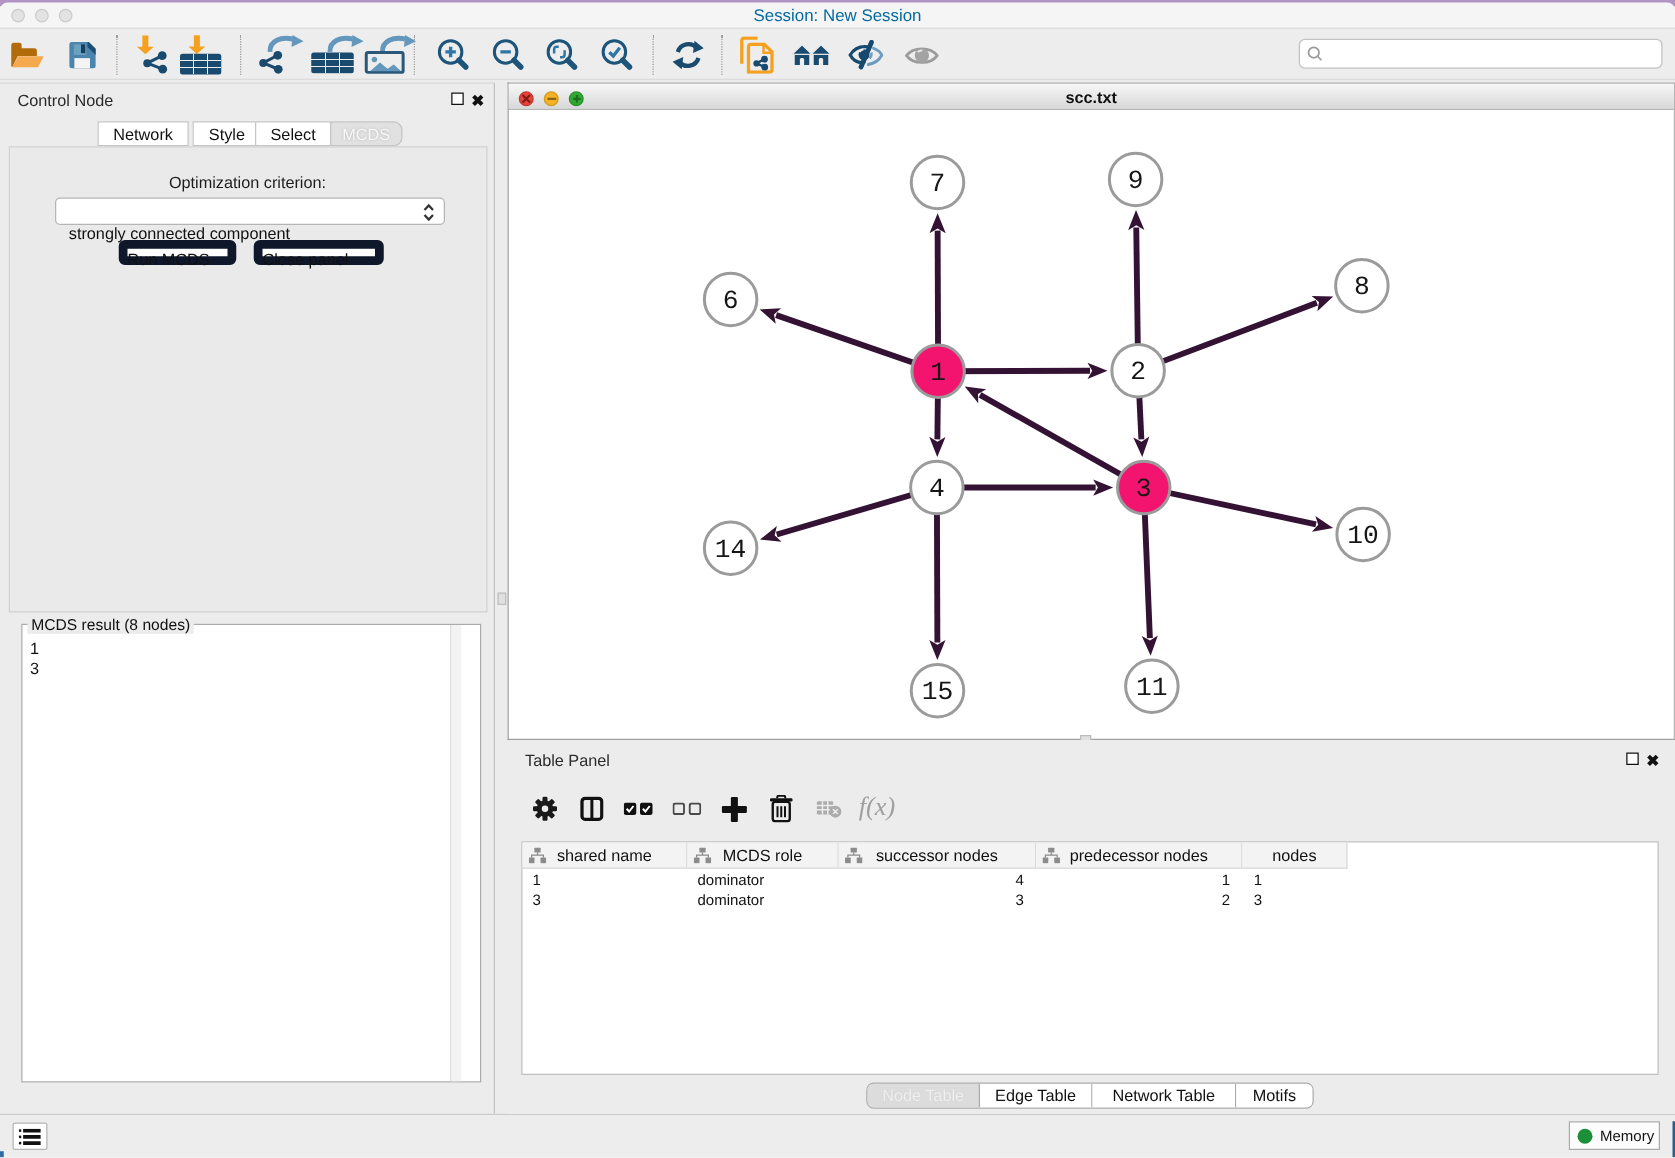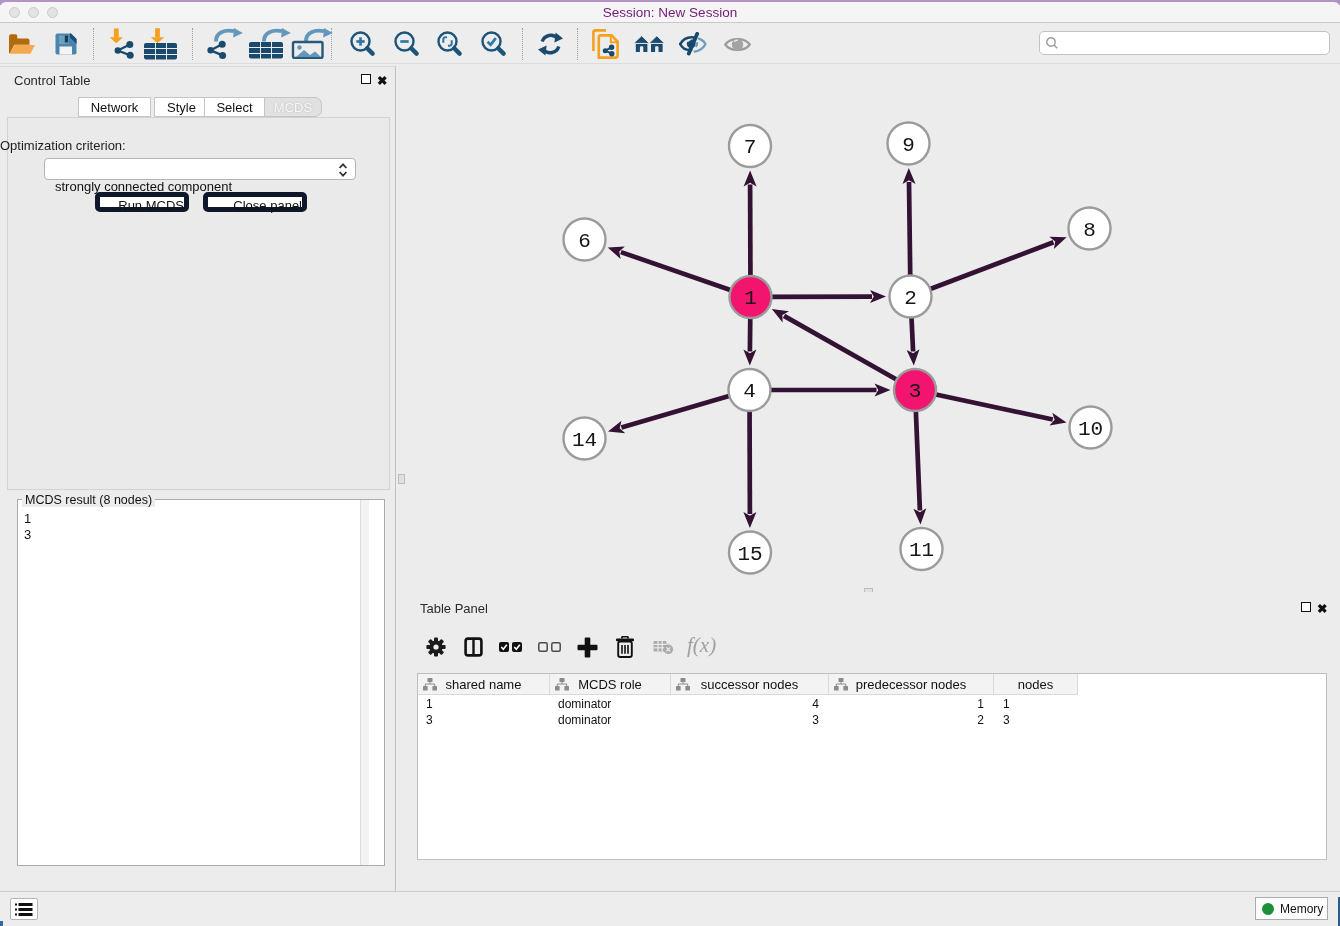--- a/index.html
+++ b/index.html
@@ -1,37 +1,37 @@
 <!DOCTYPE html>
 <html><head><meta charset="utf-8">
 <style>
 html,body{margin:0;padding:0;}
 #app{position:relative;width:1340px;height:926px;background:#ececec;font-family:"Liberation Sans",sans-serif;overflow:hidden;}
 .abs{position:absolute;}
 
 #purpletop{left:0;top:0;width:1340px;height:5px;background:#b294c4;}
 #titlebar{left:0;top:1.5px;width:1340px;height:21.5px;background:#f5f5f5;border-bottom:1px solid #c9c9c9;border-radius:6px 6px 0 0;box-sizing:border-box;}
 .tl{position:absolute;top:7px;width:11px;height:11px;border-radius:50%;background:#e3e3e3;border:1px solid #cbcbcb;box-sizing:border-box;}
-#wtitle{left:0;top:5px;width:1340px;text-align:center;font-size:13.5px;color:#701a75;}
+#wtitle{left:0;top:5px;width:1340px;text-align:center;font-size:13.5px;color:#0369a1;}
 #toolbar{left:0;top:23px;width:1340px;height:41px;background:#ededed;border-bottom:1px solid #dcdcdc;box-sizing:border-box;}
 .sep{position:absolute;top:28px;height:32px;border-left:1px dotted #9f9f9f;}
 #search{left:1039px;top:31px;width:291px;height:24px;background:#fff;border:1px solid #c2c2c2;border-radius:5px;box-sizing:border-box;}
 
 .ptitle{font-size:13px;color:#2b2b2b;}
 
 #lpanel{left:0;top:66px;width:396px;height:825px;background:#ececec;border-top:1px solid #d9d9d9;border-right:1px solid #c2c2c2;box-sizing:border-box;}
 .floatic{position:absolute;width:8px;height:8px;border:1.7px solid #111;background:#fff;box-sizing:content-box;}
 .closeic{position:absolute;font-size:12.5px;font-weight:bold;color:#111;}
 .tab{position:absolute;top:97px;height:20px;line-height:20px;text-align:center;font-size:13px;background:#fff;border:1px solid #c5c5c5;box-sizing:border-box;color:#111;}
 #tabmcds{background:#e1e1e1;color:#f8f8f8;border-radius:2px 7px 7px 2px;text-shadow:0 0 2px #b4b4b4;}
 #tabcontent{left:7px;top:117px;width:383px;height:373px;background:#eaeaea;border:1px solid #d2d2d2;box-sizing:border-box;}
-#optlabel{left:0;top:138px;width:396px;text-align:left;font-size:13px;color:#1d1d1d;}
+#optlabel{left:0;top:138px;width:396px;text-align:center;font-size:13px;color:#1d1d1d;}
 #combo{left:44px;top:158px;width:312px;height:22px;background:#fff;border:1px solid #b5b5b5;border-radius:4px;box-sizing:border-box;}
 #combo span{position:absolute;left:10px;top:20px;font-size:13px;color:#111;}
-.btn{position:absolute;top:192px;height:20px;background:#fff;border:5px solid #0f172a;border-radius:5px;box-sizing:border-box;text-align:right;font-size:13px;line-height:18px;color:#111;}
+.btn{position:absolute;top:192px;height:20px;background:#fff;border:7px solid #0f172a;border-radius:5px;box-sizing:border-box;text-align:left;font-size:13px;line-height:18px;color:#111;}
 #fieldset{left:17px;top:499px;width:368px;height:367px;border:1px solid #ababab;box-sizing:border-box;background:#fff;}
 #fslegend{left:22px;top:493px;background:#ececec;padding:0 3px;font-size:12.5px;color:#111;}
 #fstext{left:24px;top:511px;font-size:13px;color:#111;line-height:16px;}
 #fsscroll{left:360px;top:500px;width:9px;height:365px;background:#f3f3f3;border-left:1px solid #dedede;box-sizing:border-box;}
 
 #statusbar{left:0;top:891px;width:1340px;height:35px;background:#ededed;border-top:1px solid #cccccc;box-sizing:border-box;}
 #listbtn{left:10px;top:898px;width:28px;height:22px;background:#fff;border:1px solid #b5b5b5;border-radius:2px;box-sizing:border-box;}
 #membtn{left:1255px;top:897px;width:73px;height:23px;background:#fcfcfc;border:1px solid #ababab;box-sizing:border-box;}
 #memdot{left:1262px;top:903px;width:12px;height:12px;border-radius:50%;background:#1c9038;}
 #memtxt{left:1280px;top:902px;font-size:12px;color:#111;}
@@ -209,21 +209,21 @@
       <path d="M21.8,6.6 C25.6,8.2 27.9,10.6 28.4,12.2 C26.4,16 22,18.8 17.6,19.6" fill="none" stroke="#6c9cc0" stroke-width="2.3" stroke-linecap="round"></path>
       <path d="M18.8,14.8 C20,13.4 20.5,11.8 20.2,10" fill="none" stroke="#6c9cc0" stroke-width="2"></path>
     </svg>
 <svg class="abs" style="left:724px;top:36px" width="27" height="17" viewBox="0 0 27 17">
       <path d="M1.2,8.5 C6.5,1.2 20.5,1.2 25.8,8.5 C20.5,15.8 6.5,15.8 1.2,8.5 Z" fill="none" stroke="#9b9b9b" stroke-width="2.2"></path>
       <circle cx="13.5" cy="8.5" r="5.7" fill="#a3a3a3"></circle>
       <path d="M10.2,5.6 A4.5,4.5 0 0 1 13.8,4.4" fill="none" stroke="#e8e8e8" stroke-width="1.5"></path>
     </svg>
 
 <div class="abs" id="lpanel"></div>
-<div class="abs ptitle" style="left:14px;top:73px;">Control Table</div>
+<div class="abs ptitle" style="left:14px;top:73px;">Control Node</div>
 <div class="floatic" style="left:361px;top:74px;"></div>
 <div class="closeic" style="left:377px;top:73px;">✖</div>
 <div class="tab" style="left:78px;width:73px;">Network</div>
 <div class="tab" style="left:154px;width:55px;">Style</div>
 <div class="tab" style="left:204px;width:61px;">Select</div>
 <div class="tab" id="tabmcds" style="left:264px;width:58px;">MCDS</div>
 <div class="abs" id="tabcontent"></div>
 <div class="abs" id="optlabel">Optimization criterion:</div>
 <div class="abs" id="combo">
       <span>strongly connected component</span>
@@ -250,20 +250,32 @@
         <rect x="3.5" y="5" width="14" height="3"></rect>
         <rect x="3.5" y="10" width="14" height="3"></rect>
       </g>
     </svg>
 <div class="abs" id="membtn"></div>
     <div class="abs" id="memdot"></div>
     <div class="abs" id="memtxt">Memory</div>
 <div class="abs" style="left:0;top:921px;width:3px;height:5px;background:#2f6ba0;"></div>
 <div class="abs" style="left:1338px;top:897px;width:2px;height:29px;background:#2b5f8a;"></div>
 
+<div class="abs" id="netwin">
+<div class="abs" id="nettitle"></div>
+<div class="mac" style="left:7.6px;background:#e4433a;border:1px solid #c43730;"></div>
+<div class="mac" style="left:27.6px;background:#f4b224;border:1px solid #d29a1e;"></div>
+<div class="mac" style="left:47.6px;background:#31a833;border:1px solid #2a8f2c;"></div>
+<svg class="abs" style="left:9.6px;top:7.5px" width="60" height="8" viewBox="0 0 60 8">
+<path d="M1 1 L7 7 M7 1 L1 7" stroke="#7e1a14" stroke-width="1.6"></path>
+<line x1="21" y1="4" x2="28" y2="4" stroke="#8a6410" stroke-width="1.8"></line>
+<path d="M44.5 1 L44.5 7 M41.5 4 L47.5 4" stroke="#1c6e1e" stroke-width="1.8"></path>
+      </svg>
+<div class="abs" id="netname">scc.txt</div>
+</div>
 
 <svg class="abs" id="graph" style="left:406px;top:87px" width="933" height="504" viewBox="0 0 933 504">
 <g stroke="#331233" stroke-width="4.7" fill="none">
 <line x1="344.5" y1="210" x2="344.1" y2="97.5"></line>
 <line x1="344.5" y1="210" x2="214.9" y2="165.1"></line>
 <line x1="344.5" y1="210" x2="466.0" y2="209.6"></line>
 <line x1="344.5" y1="210" x2="343.9" y2="264.5"></line>
 <line x1="504.5" y1="209.5" x2="503.0" y2="95.0"></line>
 <line x1="504.5" y1="209.5" x2="647.5" y2="155.2"></line>
 <line x1="504.5" y1="209.5" x2="507.1" y2="264.5"></line>
@@ -426,13 +438,19 @@
 <div class="trow" style="left:140px;top:22px;">dominator</div>
 <div class="trow" style="left:253px;top:22px;width:148px;text-align:right;">4</div>
 <div class="trow" style="left:411px;top:22px;width:155px;text-align:right;">1</div>
 <div class="trow" style="left:585px;top:22px;">1</div>
 <div class="trow" style="left:8px;top:38px;">3</div>
 <div class="trow" style="left:140px;top:38px;">dominator</div>
 <div class="trow" style="left:253px;top:38px;width:148px;text-align:right;">3</div>
 <div class="trow" style="left:411px;top:38px;width:155px;text-align:right;">2</div>
 <div class="trow" style="left:585px;top:38px;">3</div>
 </div>
+<div class="abs" id="btabs">
+<div class="btab" style="left:0;width:90px;background:#dcdcdc;color:#f0f0f0;text-shadow:0 0 1px #c9c9c9;">Node Table</div>
+<div class="btab" style="left:90px;width:90px;">Edge Table</div>
+<div class="btab" style="left:180px;width:115px;">Network Table</div>
+<div class="btab" style="left:295px;width:61px;border-right:none;">Motifs</div>
+</div>
 </div>
 </div>
 </body></html>

